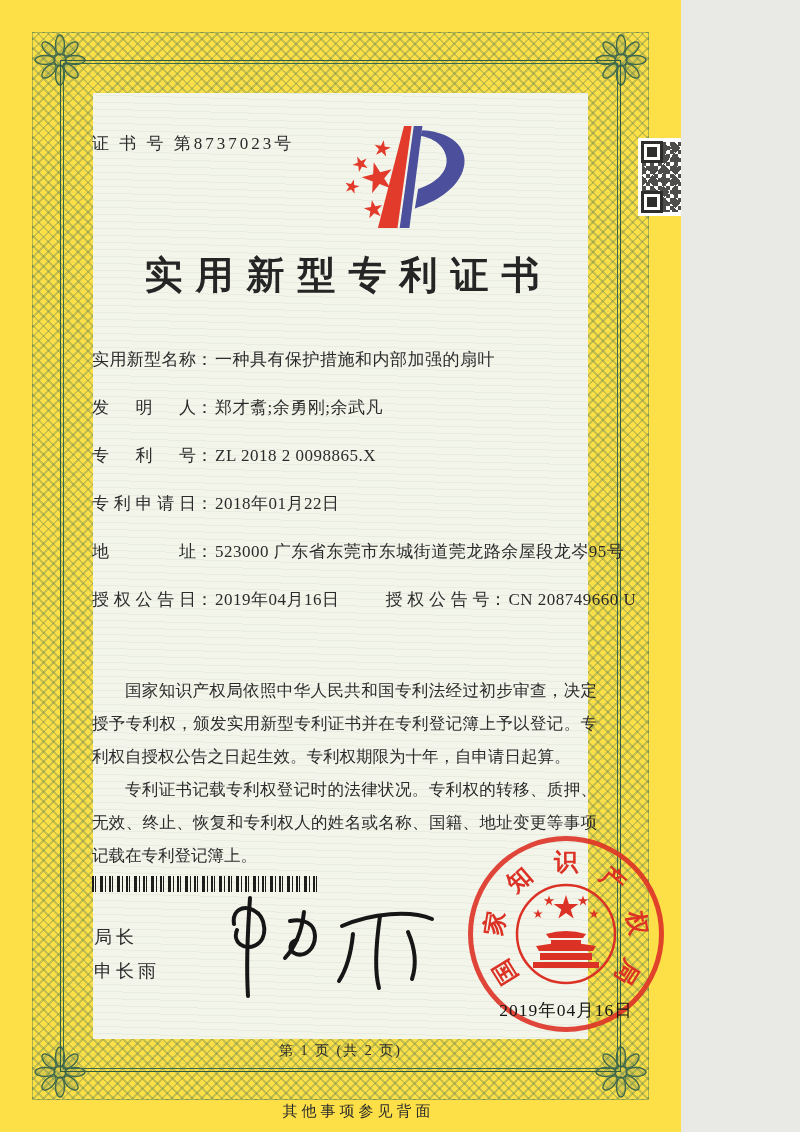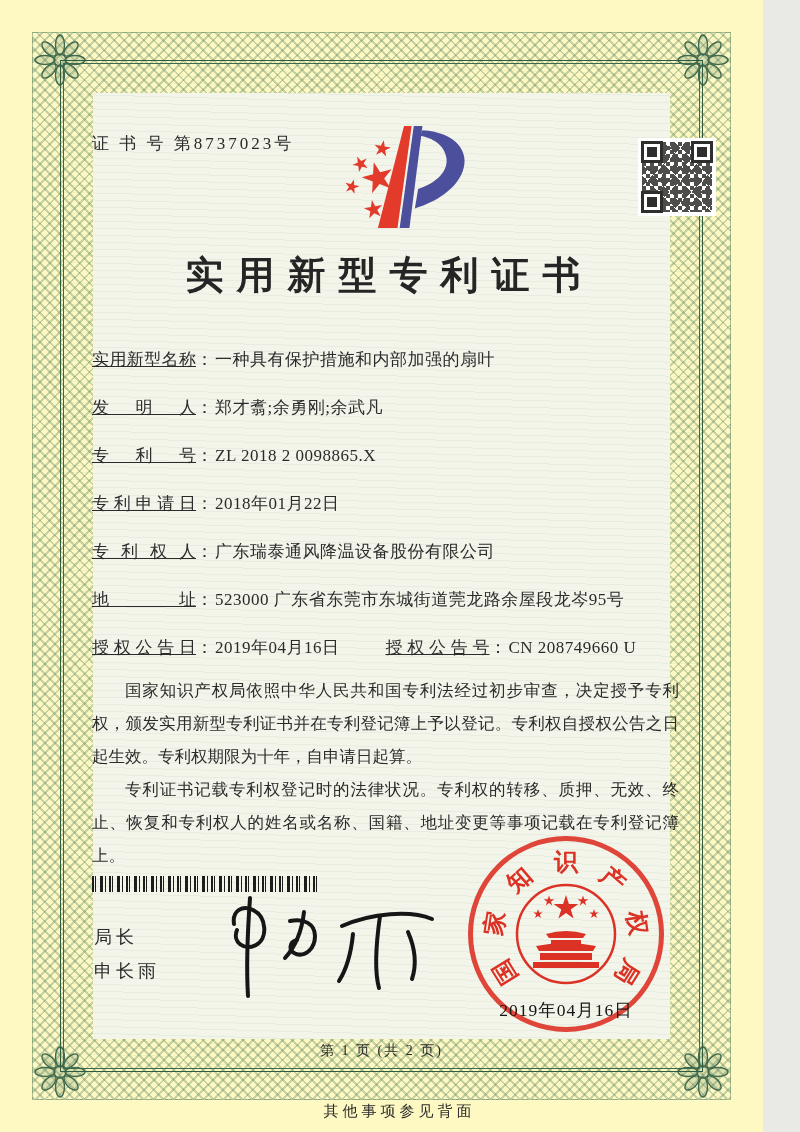--- a/index.html
+++ b/index.html
@@ -1,16 +1,16 @@
 <!DOCTYPE html>
 <html><head>
 <meta charset="utf-8">
 <style>
   html,body{margin:0;padding:0;background:#e9e9e6;}
-  .page{position:relative;width:763px;height:1132px;background:#fef9c3;overflow:hidden;
+  .page{position:relative;width:681px;height:1132px;background:#fde047;overflow:hidden;
         font-family:"Liberation Serif","DejaVu Serif",serif;color:#2b2b2b;}
   
   .band{position:absolute;inset:32px;pointer-events:none;
         background:
           repeating-linear-gradient(45deg, rgba(74,118,84,.30) 0 2px, transparent 2px 7px),
           repeating-linear-gradient(-45deg, rgba(74,118,84,.30) 0 2px, transparent 2px 7px);
         border:1px solid rgba(74,118,84,.45);}
   .band-hole{position:absolute;inset:60px;background:#f3f5ea;}
   
   .frame{position:absolute;inset:60px;border:1.5px solid #2f5c40;pointer-events:none;}
@@ -32,21 +32,21 @@
         background-size:8px 8px,11px 11px;}
   .qr .f{position:absolute;width:16px;height:16px;border:3px solid #2e2e2c;background:#fff;}
   .qr .f::after{content:'';position:absolute;inset:3px;background:#2e2e2c;}
   .qr .ftl{left:3px;top:3px;} .qr .ftr{right:3px;top:3px;} .qr .fbl{left:3px;bottom:3px;}
 
   .title{position:absolute;left:0;right:0;top:250px;margin:0;text-align:center;
          font-size:38px;font-weight:700;letter-spacing:13px;padding-left:16px;color:#252525;}
 
   .rows{position:absolute;left:92px;right:84px;top:348px;font-size:17px;}
   .row{height:48px;white-space:nowrap;}
-  .lbl{display:inline-block;width:104px;text-align:justify;text-align-last:justify;vertical-align:top;text-decoration:underline;}
+  .lbl{display:inline-block;width:104px;text-align:justify;text-align-last:justify;vertical-align:top;}
   .colon{display:inline-block;margin-right:2px;}
   .val{letter-spacing:.5px;}
   .grant .pair2{margin-left:46px;}
 
   .paras{position:absolute;left:92px;right:84px;top:674px;font-size:16.5px;line-height:33px;text-align:justify;}
   .paras p{margin:0;text-indent:2em;}
 
   .barcode{position:absolute;left:92px;top:876px;width:228px;height:16px;
         background:repeating-linear-gradient(90deg,
           #1d1d1b 0 2px,transparent 2px 3px,#1d1d1b 3px 4px,transparent 4px 8px,
@@ -139,23 +139,20 @@
       <span class="lbl">实用新型名称</span><span class="colon">：</span><span class="val">一种具有保护措施和内部加强的扇叶</span>
     </div>
     <div class="row">
       <span class="lbl">发明人</span><span class="colon">：</span><span class="val">郑才翥;余勇刚;余武凡</span>
     </div>
     <div class="row">
       <span class="lbl">专利号</span><span class="colon">：</span><span class="val">ZL 2018 2 0098865.X</span>
     </div>
     <div class="row">
       <span class="lbl">专利申请日</span><span class="colon">：</span><span class="val">2018年01月22日</span>
-    </div>
-    <div class="row">
-      <span class="lbl">专利权人</span><span class="colon">：</span><span class="val">广东瑞泰通风降温设备股份有限公司</span>
     </div>
     <div class="row">
       <span class="lbl">地址</span><span class="colon">：</span><span class="val">523000 广东省东莞市东城街道莞龙路余屋段龙岑95号</span>
     </div>
     <div class="row grant">
       <span class="lbl">授权公告日</span><span class="colon">：</span><span class="val">2019年04月16日</span><span class="pair2"><span class="lbl">授权公告号</span><span class="colon">：</span><span class="val">CN 208749660 U</span></span>
     </div>
   </div>
 
   <div class="paras">

